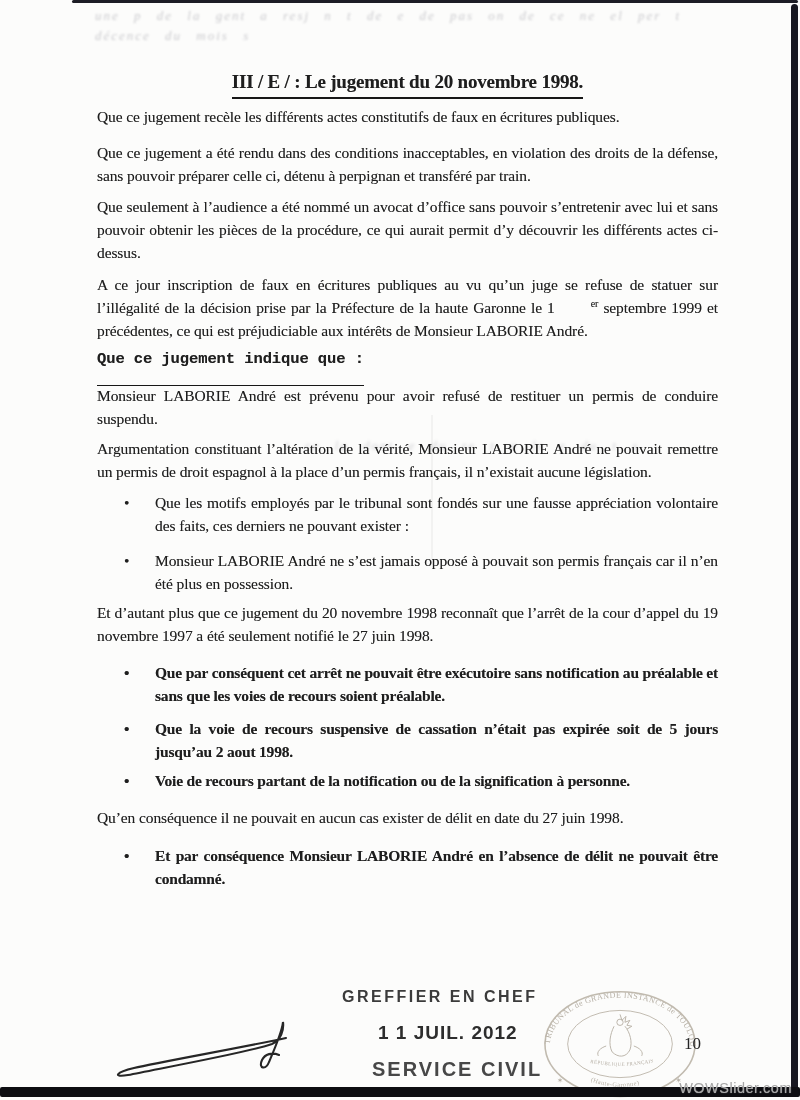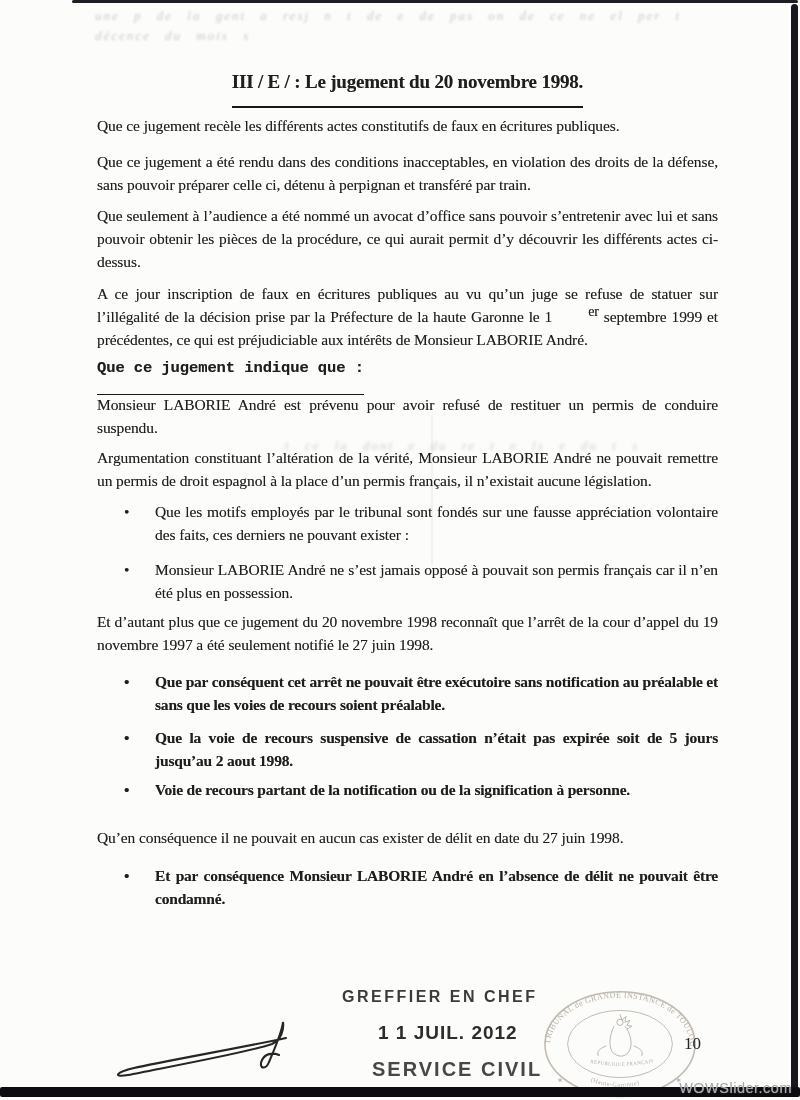--- a/index.html
+++ b/index.html
@@ -26,29 +26,29 @@
   }
   .g1 { left:95px; top:8px;  width:600px; }
   .g2 { left:95px; top:28px; width:260px; }
   .g3 { left:285px; top:438px; width:380px; filter:blur(1.5px); opacity:.38; }
   .crease { position:absolute; left:431px; top:415px; width:2px; height:150px; background:rgba(60,60,60,.05); }
   
   .content { position:absolute; left:97px; top:0; width:621px; font-size:15.5px; line-height:23px;
              text-shadow:0 0 .3px rgba(0,0,0,.4); letter-spacing:-.1px; }
   .title-wrap { text-align:center; margin-top:70px; }
   .title { display:inline-block; font-weight:bold; font-size:19px; line-height:23px;
-           border-bottom:2.5px solid #171717; padding-bottom:13px; letter-spacing:-.2px; }
+           border-bottom:2.5px solid #171717; padding-bottom:4px; letter-spacing:-.2px; }
   .para { margin:0; text-align:justify; }
   .p1 { margin-top:35px; } .p2 { margin-top:6px; } .p3 { margin-top:13px; }
   .p4 { margin-top:8px; }  .p5 { margin-top:9px; }
   .subheading { margin:4px 0 0 0; font-size:15.5px; line-height:23px; }
   .subheading span { font-weight:bold; border-bottom:1.5px solid #171717; padding-bottom:17px;font-family:Liberation Mono, monospace; }
   .p6 { margin-top:13px; } .p7 { margin-top:7px; }
-  .p8 { margin-top:6px; }  .p9 { margin-top:25px; }
-  sup { font-size:14px; vertical-align:6px; line-height:0;margin-left:36px; }
+  .p8 { margin-top:6px; }  .p9 { margin-top:14px; }
+  sup { font-size:10px; vertical-align:6px; line-height:0;margin-left:36px; }
   .bullet { display:flex; }
   .bullet .dot { flex:0 0 58px; width:58px; box-sizing:border-box; padding-left:27px; }
   .bullet .btext { flex:1; margin:0; text-align:justify; }
   .b1 { margin-top:8px; } .b2 { margin-top:12px; }
   .b3 { margin-top:14px; } .b4 { margin-top:10px; } .b5 { margin-top:6px; } .b6 { margin-top:15px; }
   .bold .btext, .bold .dot { font-weight:bold; letter-spacing:-.2px; }
   
   .stamp { position:absolute; font-family:"Liberation Sans", sans-serif; white-space:nowrap; }
   .stamp-greffier { left:342px; top:988px;  font-size:16px; font-weight:bold; letter-spacing:2.5px; color:#3b3b3b; }
   .stamp-date     { left:378px; top:1022px; font-size:19px; font-weight:bold; letter-spacing:1px;  color:#2d2d2d; }

